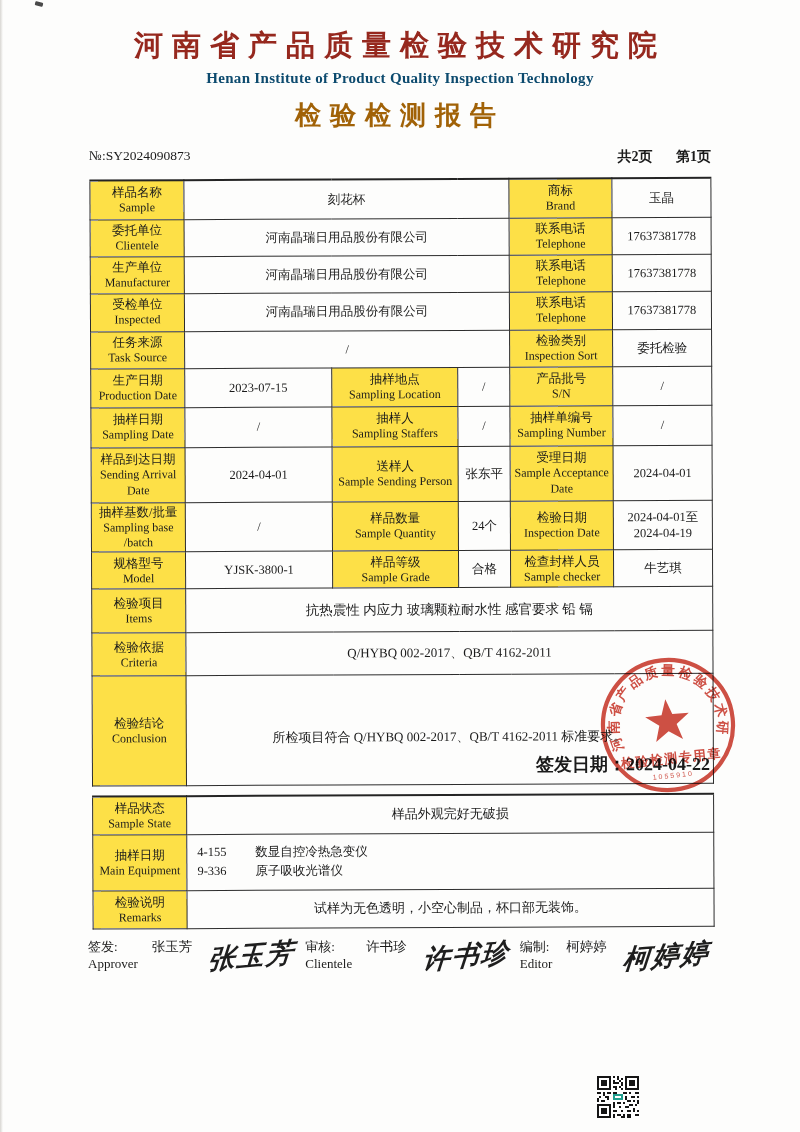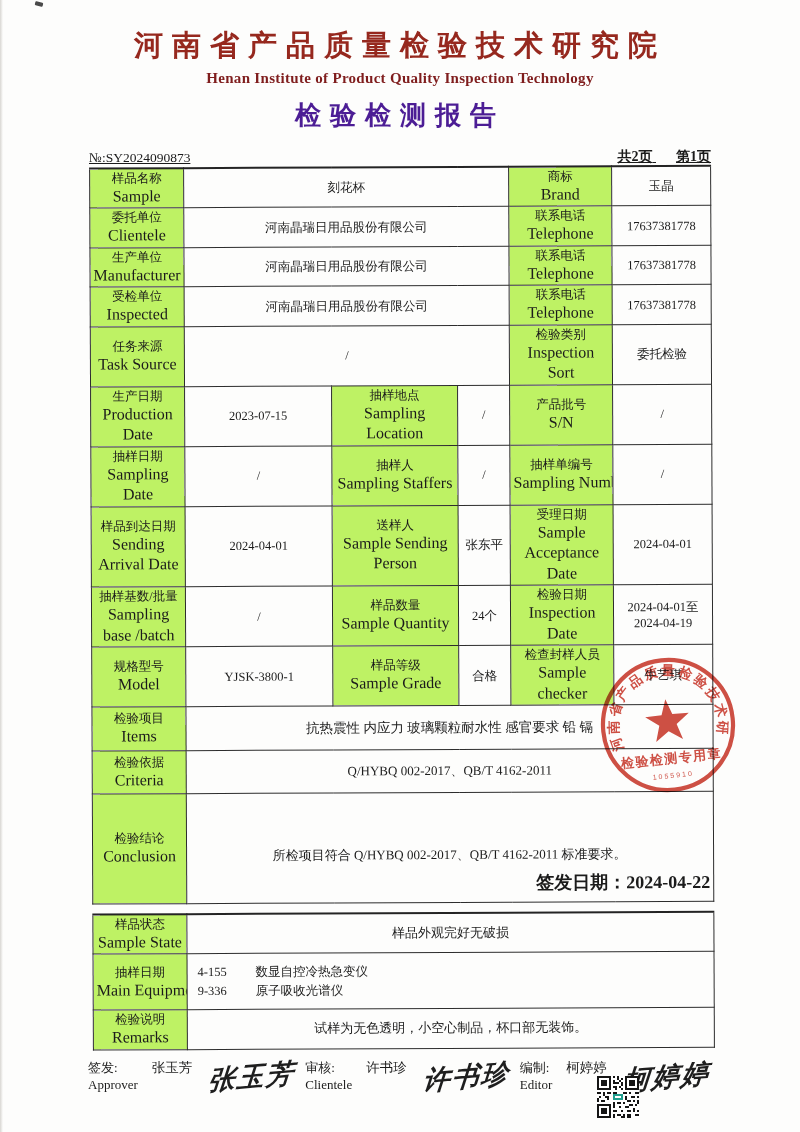--- a/index.html
+++ b/index.html
@@ -4,37 +4,37 @@
 <style>
   html,body{margin:0;padding:0;background:#e8e8e8;}
   .page{
     position:relative;width:800px;height:1132px;margin:0 auto;
     background:#fdfdfc;overflow:hidden;
     font-family:"Liberation Serif","DejaVu Serif",serif;color:#1b1b1b;
   }
   
   .hdr{text-align:center;padding-top:30px;}
   .inst-cn{color:#96281e;font-size:29px;font-weight:bold;letter-spacing:9px;line-height:1.1;}
-  .inst-en{color:#7f1d1d;font-size:15px;font-weight:bold;margin-top:8px;letter-spacing:.3px;}
-  .rpt-cn{color:#4c1d95;font-size:26px;font-weight:bold;letter-spacing:9px;margin-top:11px;}
+  .inst-en{color:#0c4a6e;font-size:15px;font-weight:bold;margin-top:8px;letter-spacing:.3px;}
+  .rpt-cn{color:#a16207;font-size:26px;font-weight:bold;letter-spacing:9px;margin-top:11px;}
   .rpt-en{color:#111;font-size:15px;font-weight:bold;margin-top:4px;}
   
-  .meta{width:622px;margin:15px auto 0 auto;display:flex;justify-content:space-between;align-items:flex-end;text-decoration:underline;}
+  .meta{width:622px;margin:15px auto 12px auto;display:flex;justify-content:space-between;align-items:flex-start;}
   .report-no{font-size:13.5px;}
   .pagecount{font-size:14px;font-weight:bold;}
   .pagecount span{margin-left:20px;}
   
   .tblwrap{margin-left:91px;transform:rotate(-0.25deg);}
   table.rpt{border-collapse:collapse;table-layout:fixed;width:621px;font-size:12.5px;}
   table.rpt td{border:1.5px solid #2d2d2d;padding:1px 3px;text-align:center;vertical-align:middle;line-height:1.28;overflow:hidden;}
   table.t1{border-top:2.2px solid #242424;}
   table.t2{margin-top:9px;border-top:2px solid #242424;}
   td .cn{font-size:12.5px;}
-  td .en{font-size:16px;text-align:center;}
-  td.lab{background:#bef264;}
+  td .en{font-size:12px;text-align:center;}
+  td.lab{background:#fde047;}
   td.left{text-align:left;padding-left:7px;}
   td.conc{position:relative;text-align:left;vertical-align:top;}
   .conc-text{padding:16px 8px 0 7px;font-size:13px;}
   .issue-line{position:absolute;right:3px;bottom:7px;font-size:18px;font-weight:bold;white-space:nowrap;}
   .equip-line{text-align:left;padding-left:7px;line-height:1.55;}
   .equip-code{display:inline-block;width:58px;}
   .nowrap{white-space:nowrap;font-size:11.5px;}
   
   .sig-row{margin:10px 0 0 88px;display:flex;width:670px;}
   .sig-label .cn{font-size:13px;}

